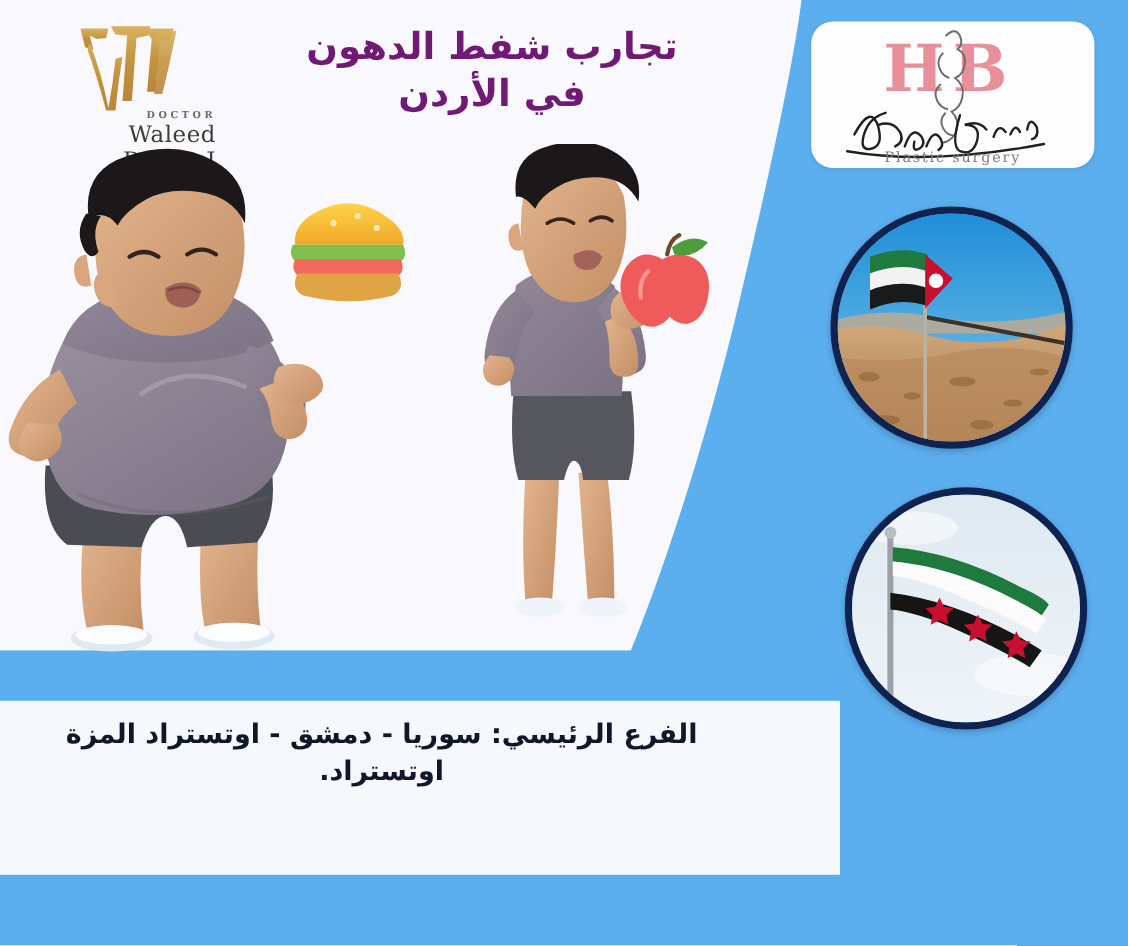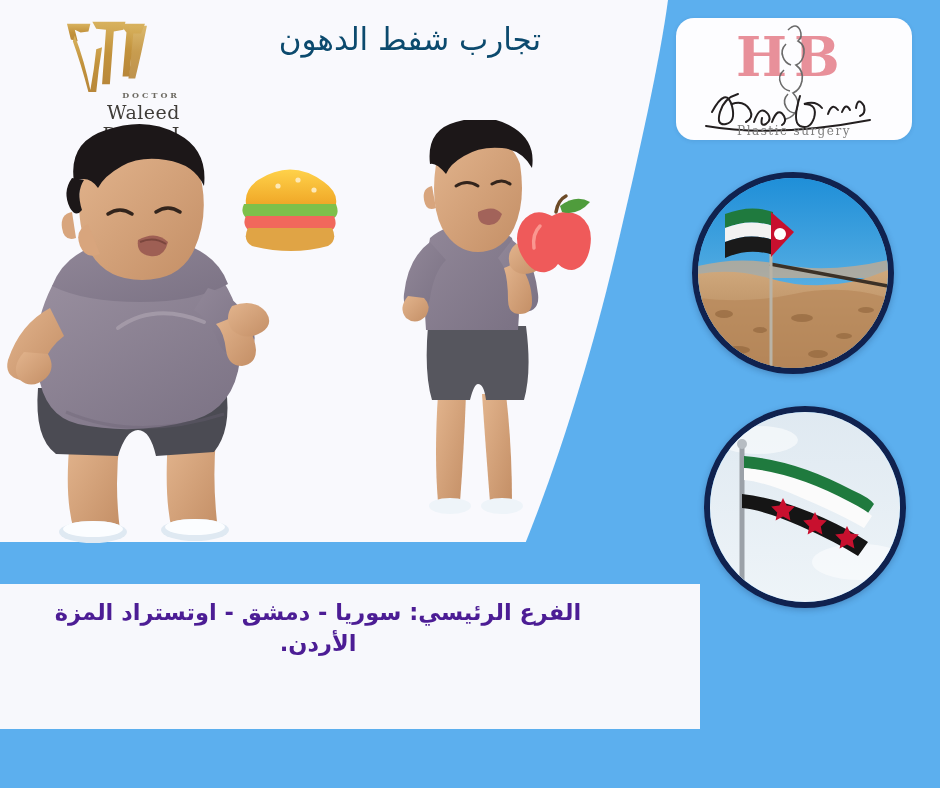--- a/index.html
+++ b/index.html
@@ -39,22 +39,22 @@
     -webkit-clip-path: polygon(0 0, 603 0, 660 145, 0 145);
     clip-path: polygon(0 0, 603 0, 660 145, 0 145);
   }
 
   
   .headline{
     position:absolute;
     left:200px;top:20px;width:420px;
     text-align:center;
     direction:rtl;
-    color:#0c4a6e;
-    font-weight:normal;
+    color:#701a75;
+    font-weight:bold;
     font-size:31px;
     line-height:1.26;
     letter-spacing:0px;
     text-shadow:0 1px 0 rgba(255,255,255,.6);
   }
   .headline .l2{display:block;}
 
   
   .doc-logo{
     position:absolute;left:30px;top:16px;width:150px;height:122px;
@@ -96,38 +96,39 @@
     box-shadow:0 2px 6px rgba(10,25,60,.25);
   }
   #circle-jordan{left:692px;top:172px;}
   #circle-syria{left:704px;top:406px;}
   .circle-photo svg{display:block;width:100%;height:100%;}
 
   
   .addr-text{
     position:absolute;left:8px;top:597px;width:620px;
     direction:rtl;text-align:center;
-    color:#4c1d95;font-weight:bold;
+    color:#0f172a;font-weight:bold;
     font-size:22.5px;line-height:1.36;
   }
   .addr-text span{display:block;}
 </style>
 </head>
 <body>
 
 <div class="poster">
 
   <div class="white-panel"></div>
 
   <div class="blue-band"></div>
 
   <div class="addr-panel"></div>
 
   <div class="headline">
     <span class="l1">تجارب شفط الدهون</span>
+    <span class="l2">في الأردن</span>
   </div>
 
   <div class="doc-logo">
     <svg class="mono" viewBox="0 0 150 80">
       <defs>
         <linearGradient id="goldg" x1="0" y1="0" x2="0" y2="1">
           <stop offset="0" stop-color="#d8b25e"></stop>
           <stop offset="0.5" stop-color="#c2923c"></stop>
           <stop offset="1" stop-color="#b8873a"></stop>
         </linearGradient>
@@ -351,16 +352,16 @@
 
         <path d="M73 86 l3.6 7.6 8.2 1 -6 5.8 1.6 8.2 -7.4 -4 -7.4 4 1.6 -8.2 -6 -5.8 8.2 -1 z" fill="#c8102e"></path>
         <path d="M105 100 l3.6 7.6 8.2 1 -6 5.8 1.6 8.2 -7.4 -4 -7.4 4 1.6 -8.2 -6 -5.8 8.2 -1 z" fill="#c8102e"></path>
         <path d="M137 114 l3.6 7.6 8.2 1 -6 5.8 1.6 8.2 -7.4 -4 -7.4 4 1.6 -8.2 -6 -5.8 8.2 -1 z" fill="#c8102e"></path>
       </g>
     </svg>
   </div>
 
   <div class="addr-text">
     <span>الفرع الرئيسي: سوريا - دمشق - اوتستراد المزة</span>
-    <span>الأردن.</span>
+    <span>اوتستراد.</span>
   </div>
 
 </div>
 
 </body></html>

